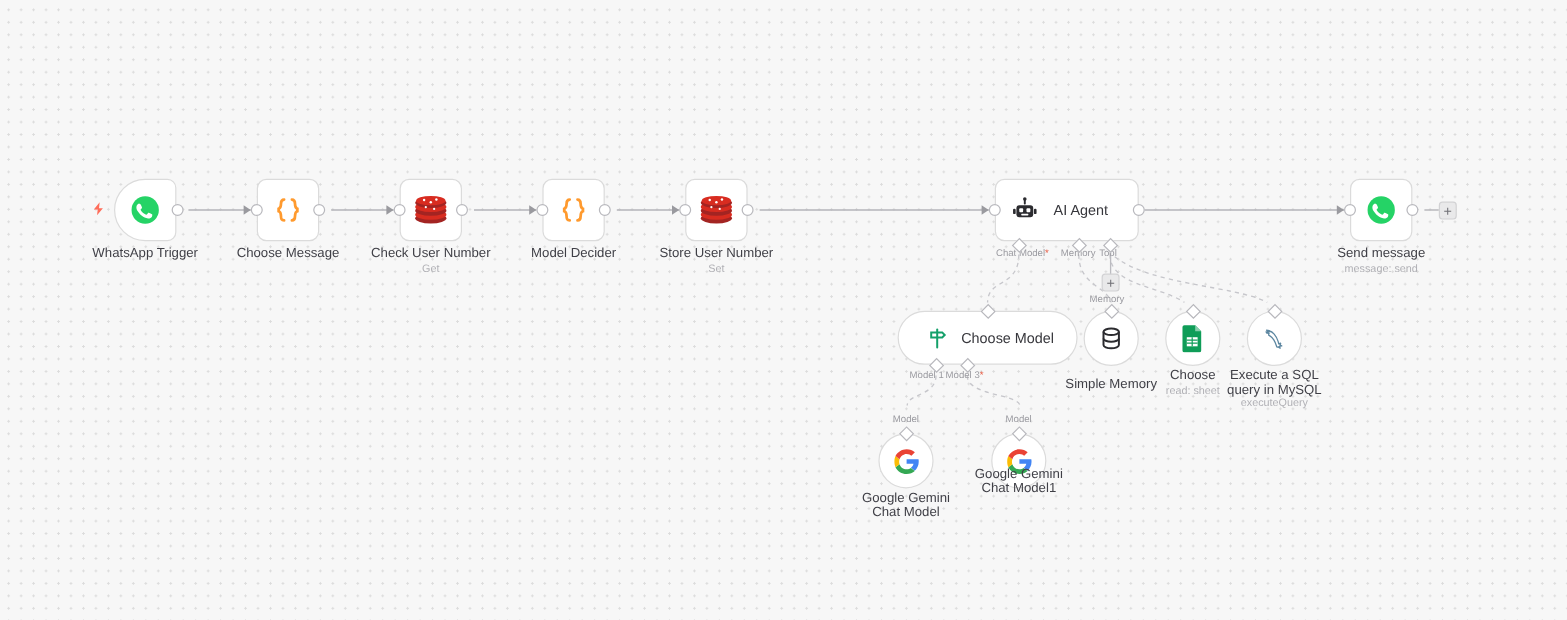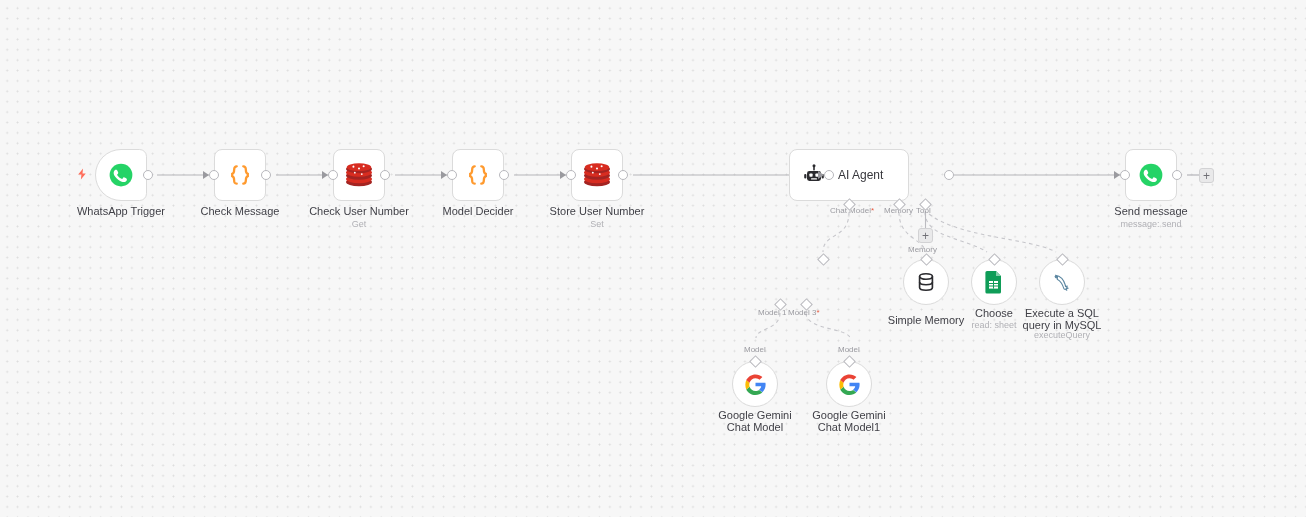--- a/index.html
+++ b/index.html
@@ -203,21 +203,21 @@
   <div class="node-title" style="left:121px;top:205px">WhatsApp Trigger</div>
 
   <div class="node" style="left:214px;top:149px">
     <svg class="icon" width="26" height="26" viewBox="0 0 24 24" fill="none" stroke="#ff9a2e" stroke-width="2.1" stroke-linecap="round">
       <path d="M9 4c-2 0-2.4 1.2-2.4 3.2 0 2-.2 3.3-1.8 3.8v2c1.6.5 1.8 1.8 1.8 3.8C6.6 18.8 7 20 9 20"></path>
       <path d="M15 4c2 0 2.4 1.2 2.4 3.2 0 2 .2 3.3 1.8 3.8v2c-1.6.5-1.8 1.8-1.8 3.8 0 2 -.4 3.2-2.4 3.2"></path>
     </svg>
   </div>
   <div class="port" style="left:209px;top:170px"></div>
   <div class="port" style="left:261px;top:170px"></div>
-  <div class="node-title" style="left:240px;top:205px">Check Message</div>
+  <div class="node-title" style="left:240px;top:205px">Choose Message</div>
 
   <div class="node" style="left:333px;top:149px">
     <svg class="icon" width="30" height="26" viewBox="0 0 32 28">
       <ellipse cx="16" cy="21.5" rx="14" ry="4.6" fill="#a32422"></ellipse>
       <ellipse cx="16" cy="18.2" rx="14" ry="4.6" fill="#d82c20"></ellipse>
       <ellipse cx="16" cy="14.6" rx="14" ry="4.6" fill="#a32422"></ellipse>
       <ellipse cx="16" cy="11.3" rx="14" ry="4.6" fill="#d82c20"></ellipse>
       <ellipse cx="16" cy="7.6" rx="14" ry="4.6" fill="#a32422"></ellipse>
       <ellipse cx="16" cy="5.6" rx="13.2" ry="4.2" fill="#d82c20"></ellipse>
       <circle cx="10" cy="5" r="1.1" fill="#fff"></circle>
@@ -255,21 +255,21 @@
         <circle cx="21" cy="4.6" r="1.1" fill="#fff"></circle>
       <circle cx="11.5" cy="11.5" r="1" fill="#fff"></circle>
         <circle cx="19" cy="13" r="1" fill="#fff"></circle>
     </svg>
   </div>
   <div class="port" style="left:566px;top:170px"></div>
   <div class="port" style="left:618px;top:170px"></div>
   <div class="node-title" style="left:597px;top:205px">Store User Number</div>
   <div class="node-sub" style="left:597px;top:219px">Set</div>
 
-  <div class="node wide" style="left:789px;top:149px">
+  <div class="node wide" style="left:829px;top:149px">
     <svg class="icon" width="24" height="24" viewBox="0 0 24 24" fill="#2b2b2f">
       <rect x="5" y="8" width="14" height="10" rx="2.4"></rect>
       <rect x="11.2" y="3.4" width="1.6" height="4" rx=".6"></rect>
       <circle cx="12" cy="2.8" r="1.5"></circle>
       <rect x="2.2" y="11" width="2.2" height="4.4" rx="1"></rect>
       <rect x="19.6" y="11" width="2.2" height="4.4" rx="1"></rect>
       <rect x="7.4" y="10.6" width="3.2" height="3.2" rx=".7" fill="#fff"></rect>
       <rect x="13.4" y="10.6" width="3.2" height="3.2" rx=".7" fill="#fff"></rect>
       <rect x="9" y="15.2" width="6" height="1.3" rx=".6" fill="#fff"></rect>
     </svg>
@@ -303,20 +303,27 @@
   </div>
   <div class="port" style="left:1120px;top:170px"></div>
   <div class="port" style="left:1172px;top:170px"></div>
   <div class="node-title" style="left:1151px;top:205px">Send message</div>
   <div class="node-sub" style="left:1151px;top:219px">message: send</div>
 
   <div class="plus-btn" style="left:1199px;top:168px">
     <span>+</span>
   </div>
 
+  <div style="position:absolute;left:748px;top:259px;width:150px;height:45px;background:#fff;border:1px solid #dbdbdb;border-radius:23px;display:flex;align-items:center;gap:10px;padding-left:22px;z-index:5">
+    <svg class="icon" width="20" height="20" viewBox="0 0 24 24" fill="none" stroke="#14a06a" stroke-width="2" stroke-linecap="round">
+      <path d="M12 3v18"></path>
+      <path d="M6 6h11l2.5 2.6L17 11H6z"></path>
+    </svg>
+    <span class="node-label-inline">Choose Model</span>
+  </div>
   <div class="diamond" style="left:819px;top:255px"></div>
   <div class="diamond" style="left:776px;top:300px"></div>
   <div class="port-label" style="left:758px;top:308px">Model 1</div>
   <div class="diamond" style="left:802px;top:300px"></div>
   <div class="port-label" style="left:788px;top:308px">
     <span>Model 3</span><span class="req">*</span>
   </div>
 
   <div class="subnode" style="left:903px;top:259px">
     <svg class="icon" width="22" height="22" viewBox="0 0 24 24" fill="none" stroke="#2b2b2f" stroke-width="1.8">
@@ -368,16 +375,16 @@
 
   <div class="subnode" style="left:826px;top:361px">
     <svg class="icon" width="23" height="23" viewBox="0 0 48 48">
       <path fill="#4285F4" d="M45.1 24.5c0-1.6-.1-2.8-.4-4.1H24v7.5h11.9c-.2 2-1.5 5-4.4 7l6.7 5.2c4-3.7 6.9-9.1 6.9-15.6z"></path>
       <path fill="#34A853" d="M24 46c5.8 0 10.6-1.9 14.2-5.2l-6.7-5.2c-1.8 1.3-4.2 2.2-7.5 2.2-5.7 0-10.6-3.8-12.3-9l-7 5.4C8.2 41.1 15.5 46 24 46z"></path>
       <path fill="#FBBC05" d="M11.7 28.8c-.5-1.3-.7-2.7-.7-4.3s.3-3 .7-4.3l-7-5.4C3.6 17.6 2.8 20.7 2.8 24.5s.8 6.9 1.9 9.7l7-5.4z"></path>
       <path fill="#EA4335" d="M24 11c4 0 6.8 1.7 8.4 3.2l6-5.9C34.6 4.9 29.8 3 24 3 15.5 3 8.2 7.9 4.7 14.8l7 5.4c1.7-5.2 6.6-9.2 12.3-9.2z"></path>
     </svg>
   </div>
   <div class="diamond" style="left:845px;top:357px"></div>
-  <div class="subnode-title" style="left:849px;top:409px;transform:translateX(-50%);width:92px">Google Gemini Chat Model1</div>
+  <div class="subnode-title" style="left:849px;top:389px;transform:translateX(-50%);width:92px">Google Gemini Chat Model1</div>
   <div class="port-label" style="left:838px;top:345px">Model</div>
 
 </div>
 
 </body></html>

